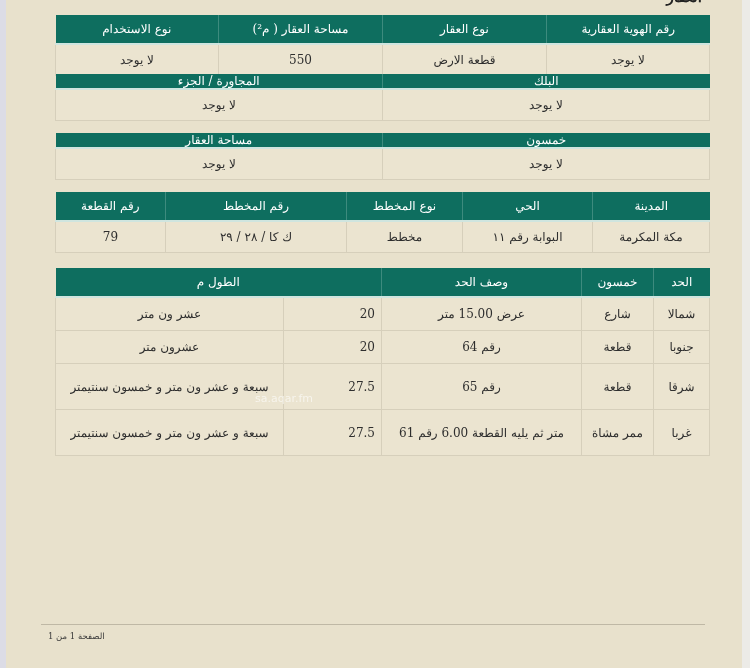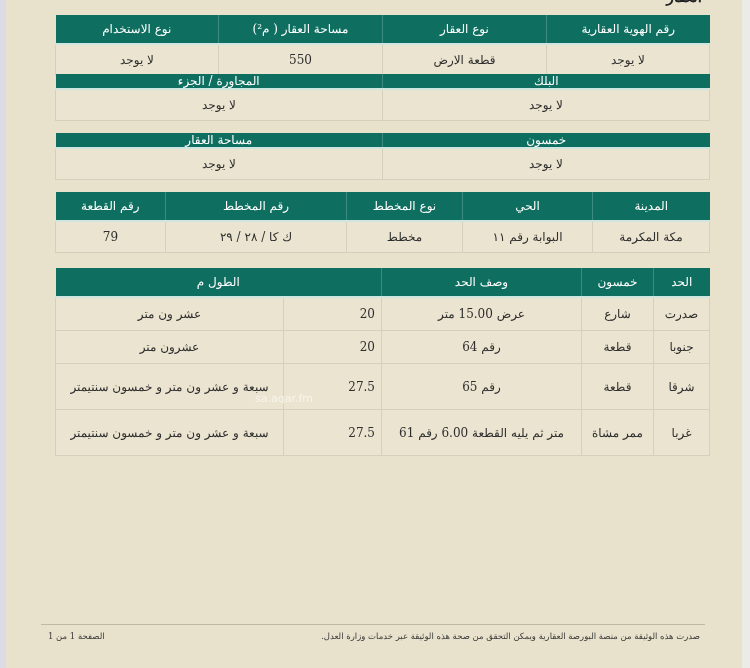--- a/index.html
+++ b/index.html
@@ -187,21 +187,21 @@
         <col style="width:228px">
       </colgroup>
     <tbody>
         <tr>
       <th>الحد</th>
       <th>خمسون</th>
       <th>وصف الحد</th>
       <th colspan="2">الطول م</th>
     </tr>
     <tr>
-      <td>صدرت</td>
+      <td>شمالا</td>
       <td>شارع</td>
       <td>عرض 15.00 متر</td>
       <td class="num">20</td>
       <td class="len-text">عشر ون متر</td>
     </tr>
     <tr>
       <td>جنوبا</td>
       <td>قطعة</td>
       <td>رقم 64</td>
       <td class="num">20</td>
@@ -222,16 +222,15 @@
       <td class="len-text">سبعة و عشر ون متر و خمسون سنتيمتر</td>
     </tr>
   </tbody>
     </table>
 
   <div class="watermark">
     <div class="wm-small">sa.aqar.fm</div>
   </div>
 
   <div class="footer-line"></div>
-  <div class="footer-note">صدرت هذه الوثيقة من منصة البورصة العقارية ويمكن التحقق من صحة هذه الوثيقة عبر خدمات وزارة العدل.</div>
   <div class="footer-page">الصفحة 1 من 1</div>
 </div>
 <div class="right-edge"></div>
 
 </body></html>

